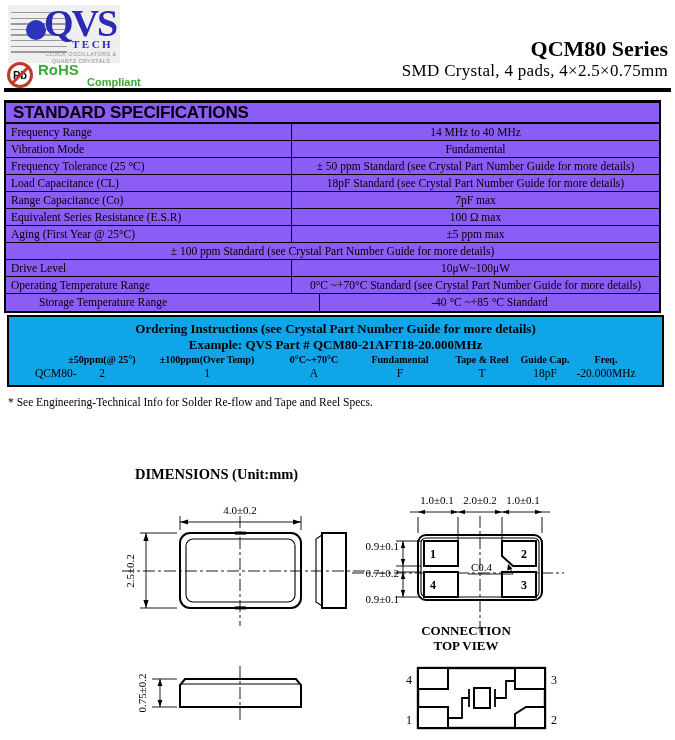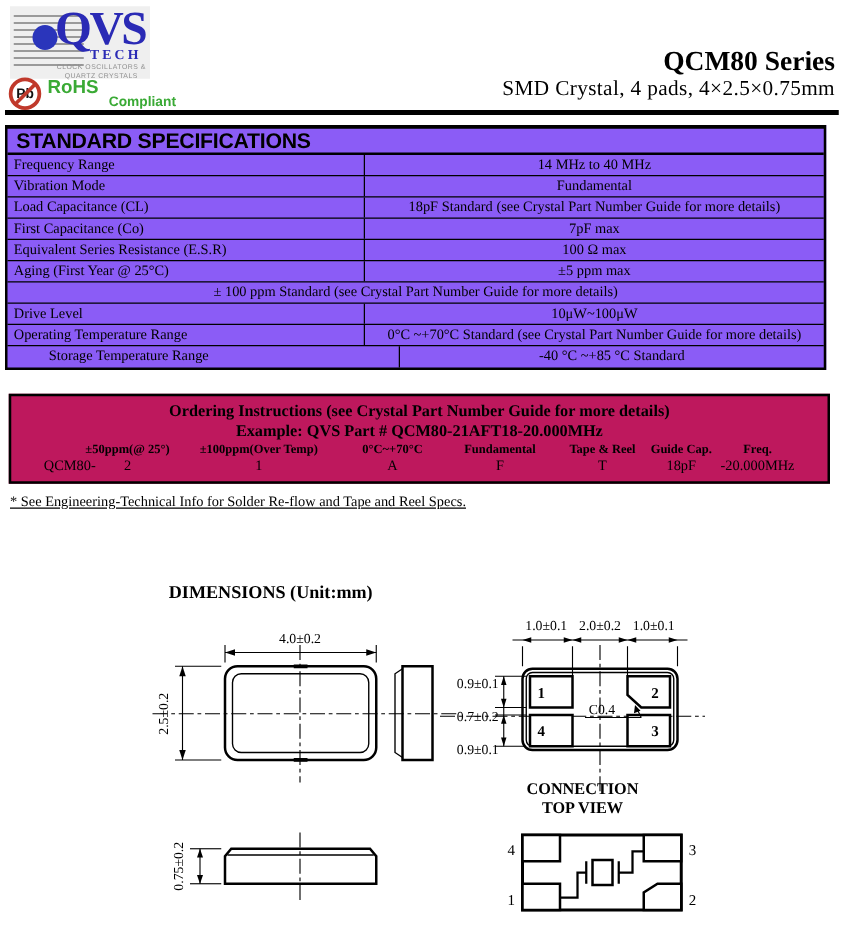--- a/index.html
+++ b/index.html
@@ -31,28 +31,28 @@
   
   .spec-table { position:absolute; left:4px; top:100px; width:657px; border:2px solid #000; border-top-width:3px; background:#8b5cf6; }
   .spec-title { height:21px; line-height:20px; padding-left:7px; border-bottom:2px solid #000;
     font-family:"Liberation Sans",sans-serif; font-weight:bold; font-size:17px; letter-spacing:-.2px; }
   .spec-row { display:flex; height:17px; border-bottom:1px solid #000; font-size:11.5px; }
   .spec-row:last-child { border-bottom:none;margin-left:28px; }
   .spec-label { width:286px; border-right:1px solid #000; padding-left:5px; line-height:16px; white-space:nowrap; }
   .spec-value { flex:1; text-align:center; line-height:16px; white-space:nowrap; }
 
   
-  .order-box { position:absolute; left:7px; top:315px; width:657px; height:72px; border:2px solid #000; background:#be185d; }
+  .order-box { position:absolute; left:7px; top:315px; width:657px; height:72px; border:2px solid #000; background:#0ea5e9; }
   .order-line1 { position:absolute; left:0; top:4px; width:100%; text-align:center; font-weight:bold; font-size:13px; }
   .order-line2 { position:absolute; left:0; top:20px; width:100%; text-align:center; font-weight:bold; font-size:13px; }
   .order-head { position:absolute; top:37px; transform:translateX(-50%); font-weight:bold; font-size:10px; white-space:nowrap; }
   .order-val  { position:absolute; top:50px; transform:translateX(-50%); font-size:11.5px; white-space:nowrap; }
   .order-prefix { position:absolute; left:26px; top:50px; font-size:11.5px; }
 
-  .footnote { position:absolute; left:8px; top:396px; font-size:11.5px;text-decoration:underline; }
+  .footnote { position:absolute; left:8px; top:396px; font-size:11.5px; }
 
   
   .dim-title { position:absolute; left:135px; top:466px; font-size:14.5px; font-weight:bold; }
   .dim-svg { position:absolute; left:0; top:488px; }
   .shape { fill:none; stroke:#000; stroke-width:2; }
   .shape-thick { fill:none; stroke:#000; stroke-width:2.4; }
   .thin { fill:none; stroke:#000; stroke-width:1.1; }
   .ext { fill:none; stroke:#000; stroke-width:0.9; }
   .cl { fill:none; stroke:#000; stroke-width:0.9; stroke-dasharray:12 3 3 3; }
   .pad { fill:#fff; stroke:#000; stroke-width:2; }
@@ -92,25 +92,29 @@
 
   <div class="spec-row">
     <div class="spec-label">Frequency Range</div>
     <div class="spec-value">14 MHz to 40 MHz</div>
   </div>
   <div class="spec-row">
     <div class="spec-label">Vibration Mode</div>
     <div class="spec-value">Fundamental</div>
   </div>
   <div class="spec-row">
+    <div class="spec-label">Frequency Tolerance (25 °C)</div>
+    <div class="spec-value">± 50 ppm Standard (see Crystal Part Number Guide for more details)</div>
+  </div>
+  <div class="spec-row">
     <div class="spec-label">Load Capacitance (CL)</div>
     <div class="spec-value">18pF Standard (see Crystal Part Number Guide for more details)</div>
   </div>
   <div class="spec-row">
-    <div class="spec-label">First Capacitance (Co)</div>
+    <div class="spec-label">Range Capacitance (Co)</div>
     <div class="spec-value">7pF max</div>
   </div>
   <div class="spec-row">
     <div class="spec-label">Equivalent Series Resistance (E.S.R)</div>
     <div class="spec-value">100 Ω max</div>
   </div>
   <div class="spec-row">
     <div class="spec-label">Aging (First Year @ 25°C)</div>
     <div class="spec-value">±5 ppm max</div>
   </div>

